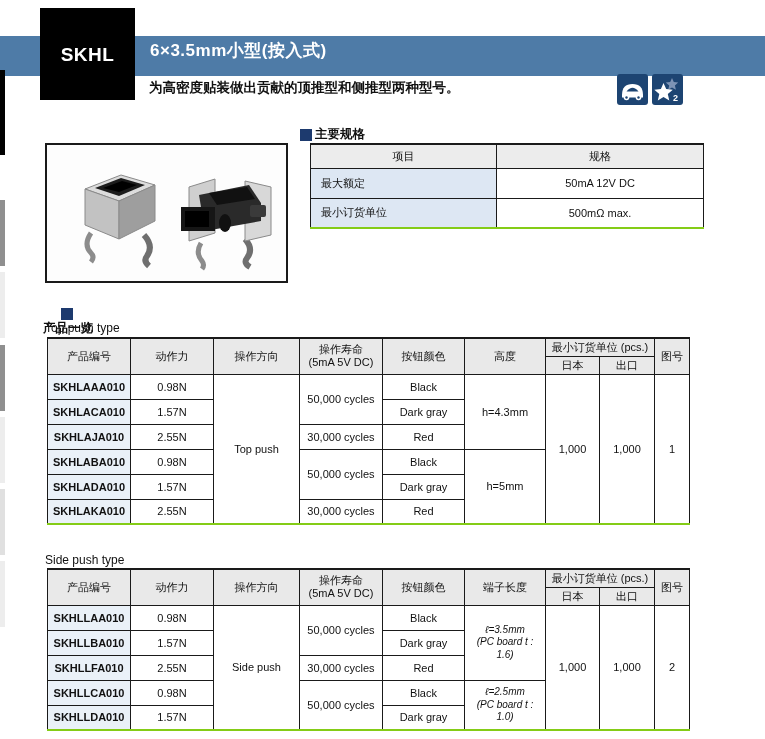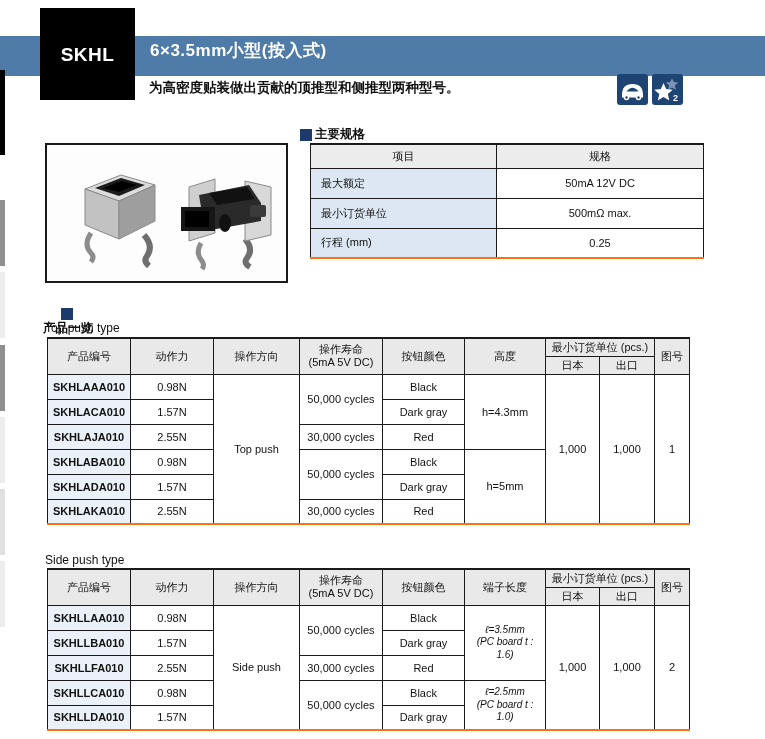--- a/index.html
+++ b/index.html
@@ -30,21 +30,21 @@
   .sec-title { position:absolute; font-size:12.5px; font-weight:bold; display:flex; align-items:center; }
   .sec-sq { display:inline-block; width:12px; height:12px; background:#1d3a6e; margin-right:3px; }
   .type-label { position:absolute; font-size:12px; color:#111; }
 
   
   table { border-collapse:collapse; table-layout:fixed; position:absolute;
     font-size:11px; color:#111; }
   td, th { border:1px solid #1a1a1a; text-align:center; vertical-align:middle;
     font-weight:normal; padding:0 2px; overflow:hidden; }
   table { border:1px solid #1a1a1a; }
-  .thick-tb { border-top:2px solid #1a1a1a; border-bottom:2px solid #f97316; }
+  .thick-tb { border-top:2px solid #1a1a1a; border-bottom:2px solid #84cc16; }
   .prewrap { white-space:pre-line; line-height:1.25; }
 
   
   .spec-table { left:310px; top:143px; width:393px; }
   .spec-table th { height:24px; background:#ececec; }
   .spec-table td { height:30px; }
   .spec-table td.lbl { background:#dde7f3; text-align:left; padding-left:10px; }
 
   
   .prod-table th { height:18px; background:#e9e9e9; }
@@ -139,24 +139,20 @@
       <th>项目</th>
       <th>规格</th>
     </tr>
     <tr>
       <td class="lbl">最大额定</td>
       <td>50mA 12V  DC</td>
     </tr>
     <tr>
       <td class="lbl">最小订货单位</td>
       <td>500mΩ max.</td>
-    </tr>
-    <tr>
-      <td class="lbl">行程 (mm)</td>
-      <td>0.25</td>
     </tr>
   </tbody>
     </table>
 
   <div class="sec-title" style="left:43px; top:308px;flex-direction:column;">
     <span class="sec-sq"></span>
     <span>产品一览</span>
   </div>
   <div class="type-label" style="left:45px; top:321px;">Top push type</div>
 

